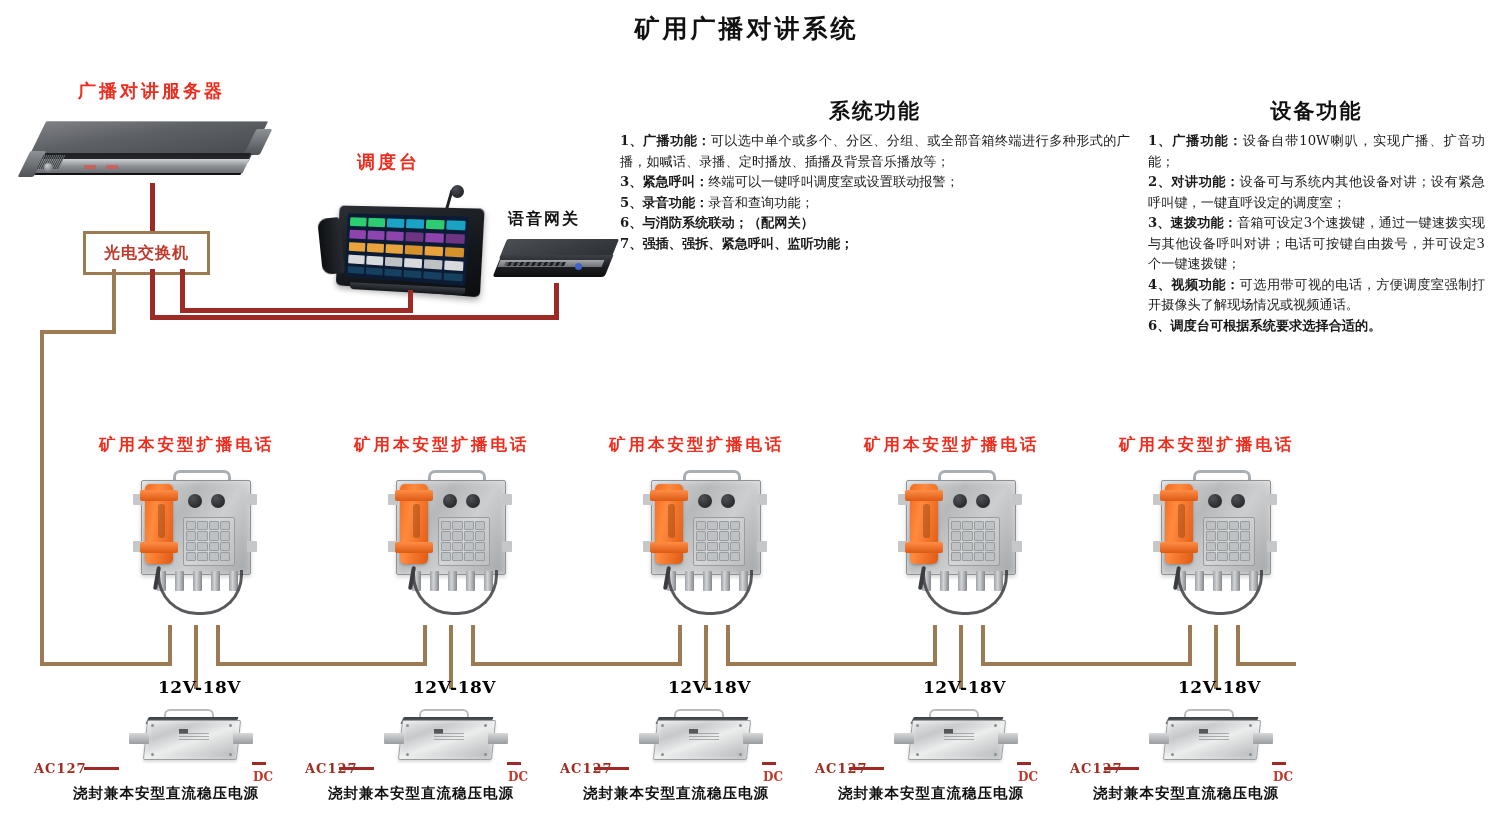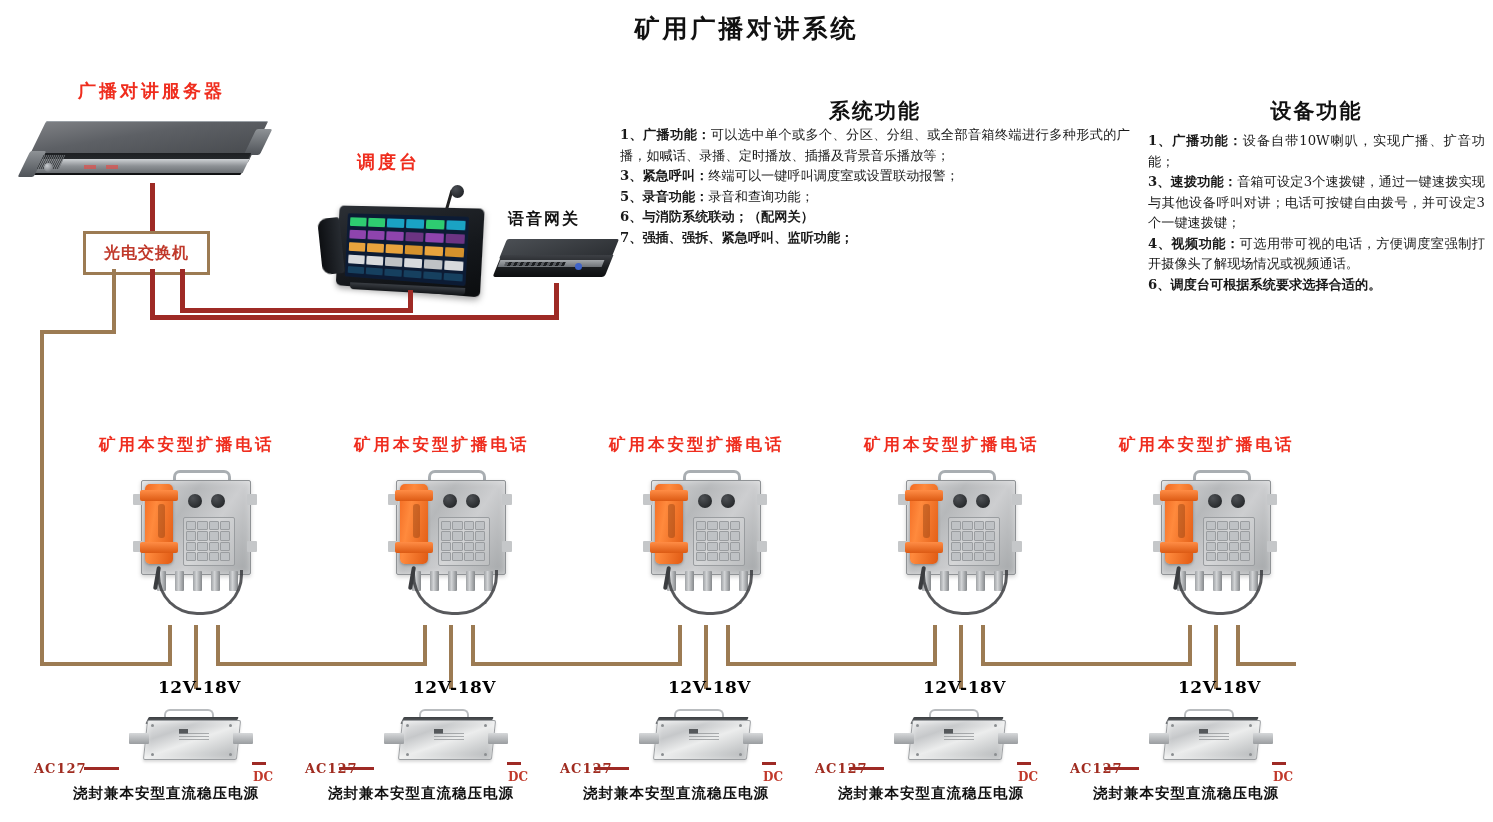--- a/index.html
+++ b/index.html
@@ -650,30 +650,31 @@
 <div class="abs" style="left:1070px;top:758px;">
   <span class="txt-ac">AC127</span></div>
 <div class="abs ln-red" style="left:1272px;top:762px;width:14px;height:3px;"></div>
 <div class="abs" style="left:1273px;top:766px;">
   <span class="txt-dc">DC</span></div>
 <div class="abs" style="left:1093px;top:783px;">
   <span class="psu-cap">浇封兼本安型直流稳压电源</span></div>
 
 <div class="abs" style="left:620px;top:97px;width:510px;">
   <div class="panel-title">系统功能</div>
-  <div class="panel-body" style="margin-top:0;" id="sys-body">
+  <div class="panel-body" style="margin-top:6px;" id="sys-body">
       <div class="ln"><b>1、</b><b>广播功能：</b><span>可以选中单个或多个、分区、分组、或全部音箱终端进行多种形式的广播，如喊话、录播、定时播放、插播及背景音乐播放等；</span></div>
       <div class="ln"><b>3、</b><b>紧急呼叫：</b><span>终端可以一键呼叫调度室或设置联动报警；</span></div>
       <div class="ln"><b>5、</b><b>录音功能：</b><span>录音和查询功能；</span></div>
       <div class="ln"><b>6、</b><b>与消防系统联动；（配网关）</b><span></span></div>
       <div class="ln"><b>7、</b><b>强插、强拆、紧急呼叫、监听功能；</b><span></span></div>
     </div>
 </div>
 
 <div class="abs" style="left:1148px;top:97px;width:337px;">
   <div class="panel-title">设备功能</div>
   <div class="panel-body" style="margin-top:6px;" id="dev-body">
       <div class="ln"><b>1、</b><b>广播功能：</b><span>设备自带10W喇叭，实现广播、扩音功能；</span></div>
+      <div class="ln"><b>2、</b><b>对讲功能：</b><span>设备可与系统内其他设备对讲；设有紧急呼叫键，一键直呼设定的调度室；</span></div>
       <div class="ln"><b>3、</b><b>速拨功能：</b><span>音箱可设定3个速拨键，通过一键速拨实现与其他设备呼叫对讲；电话可按键自由拨号，并可设定3个一键速拨键；</span></div>
       <div class="ln"><b>4、</b><b>视频功能：</b><span>可选用带可视的电话，方便调度室强制打开摄像头了解现场情况或视频通话。</span></div>
       <div class="ln"><b>6、</b><b>调度台可根据系统要求选择合适的。</b><span></span></div>
     </div>
 </div>
 
 </body></html>

